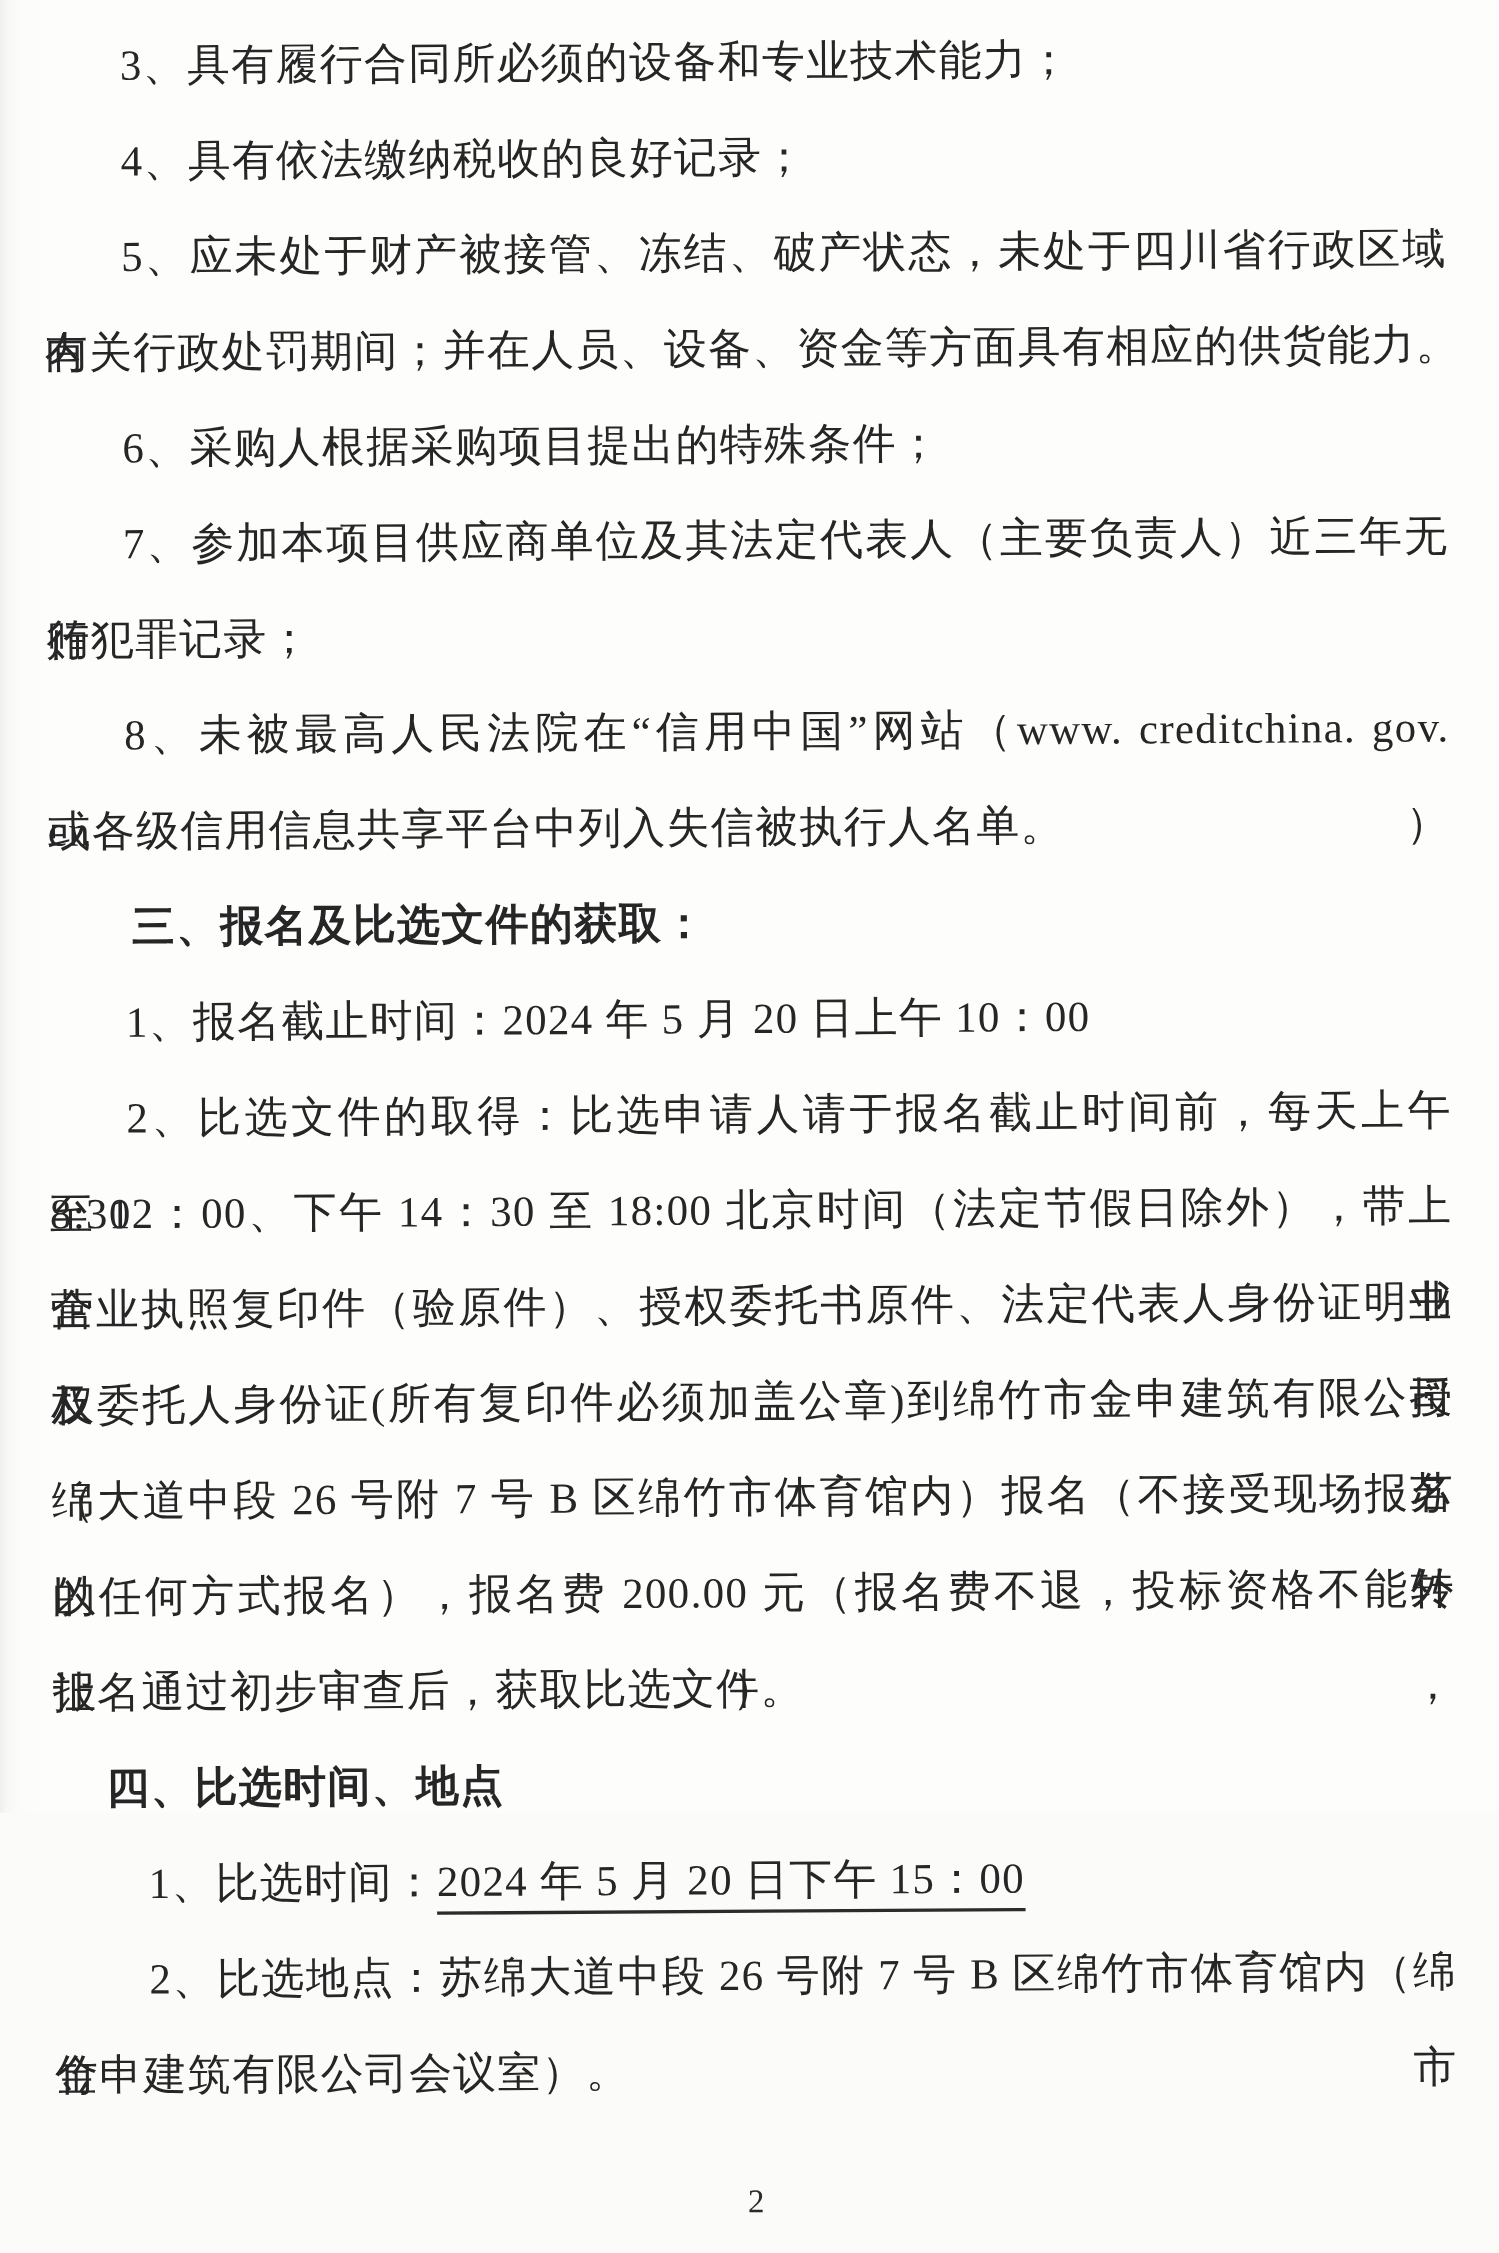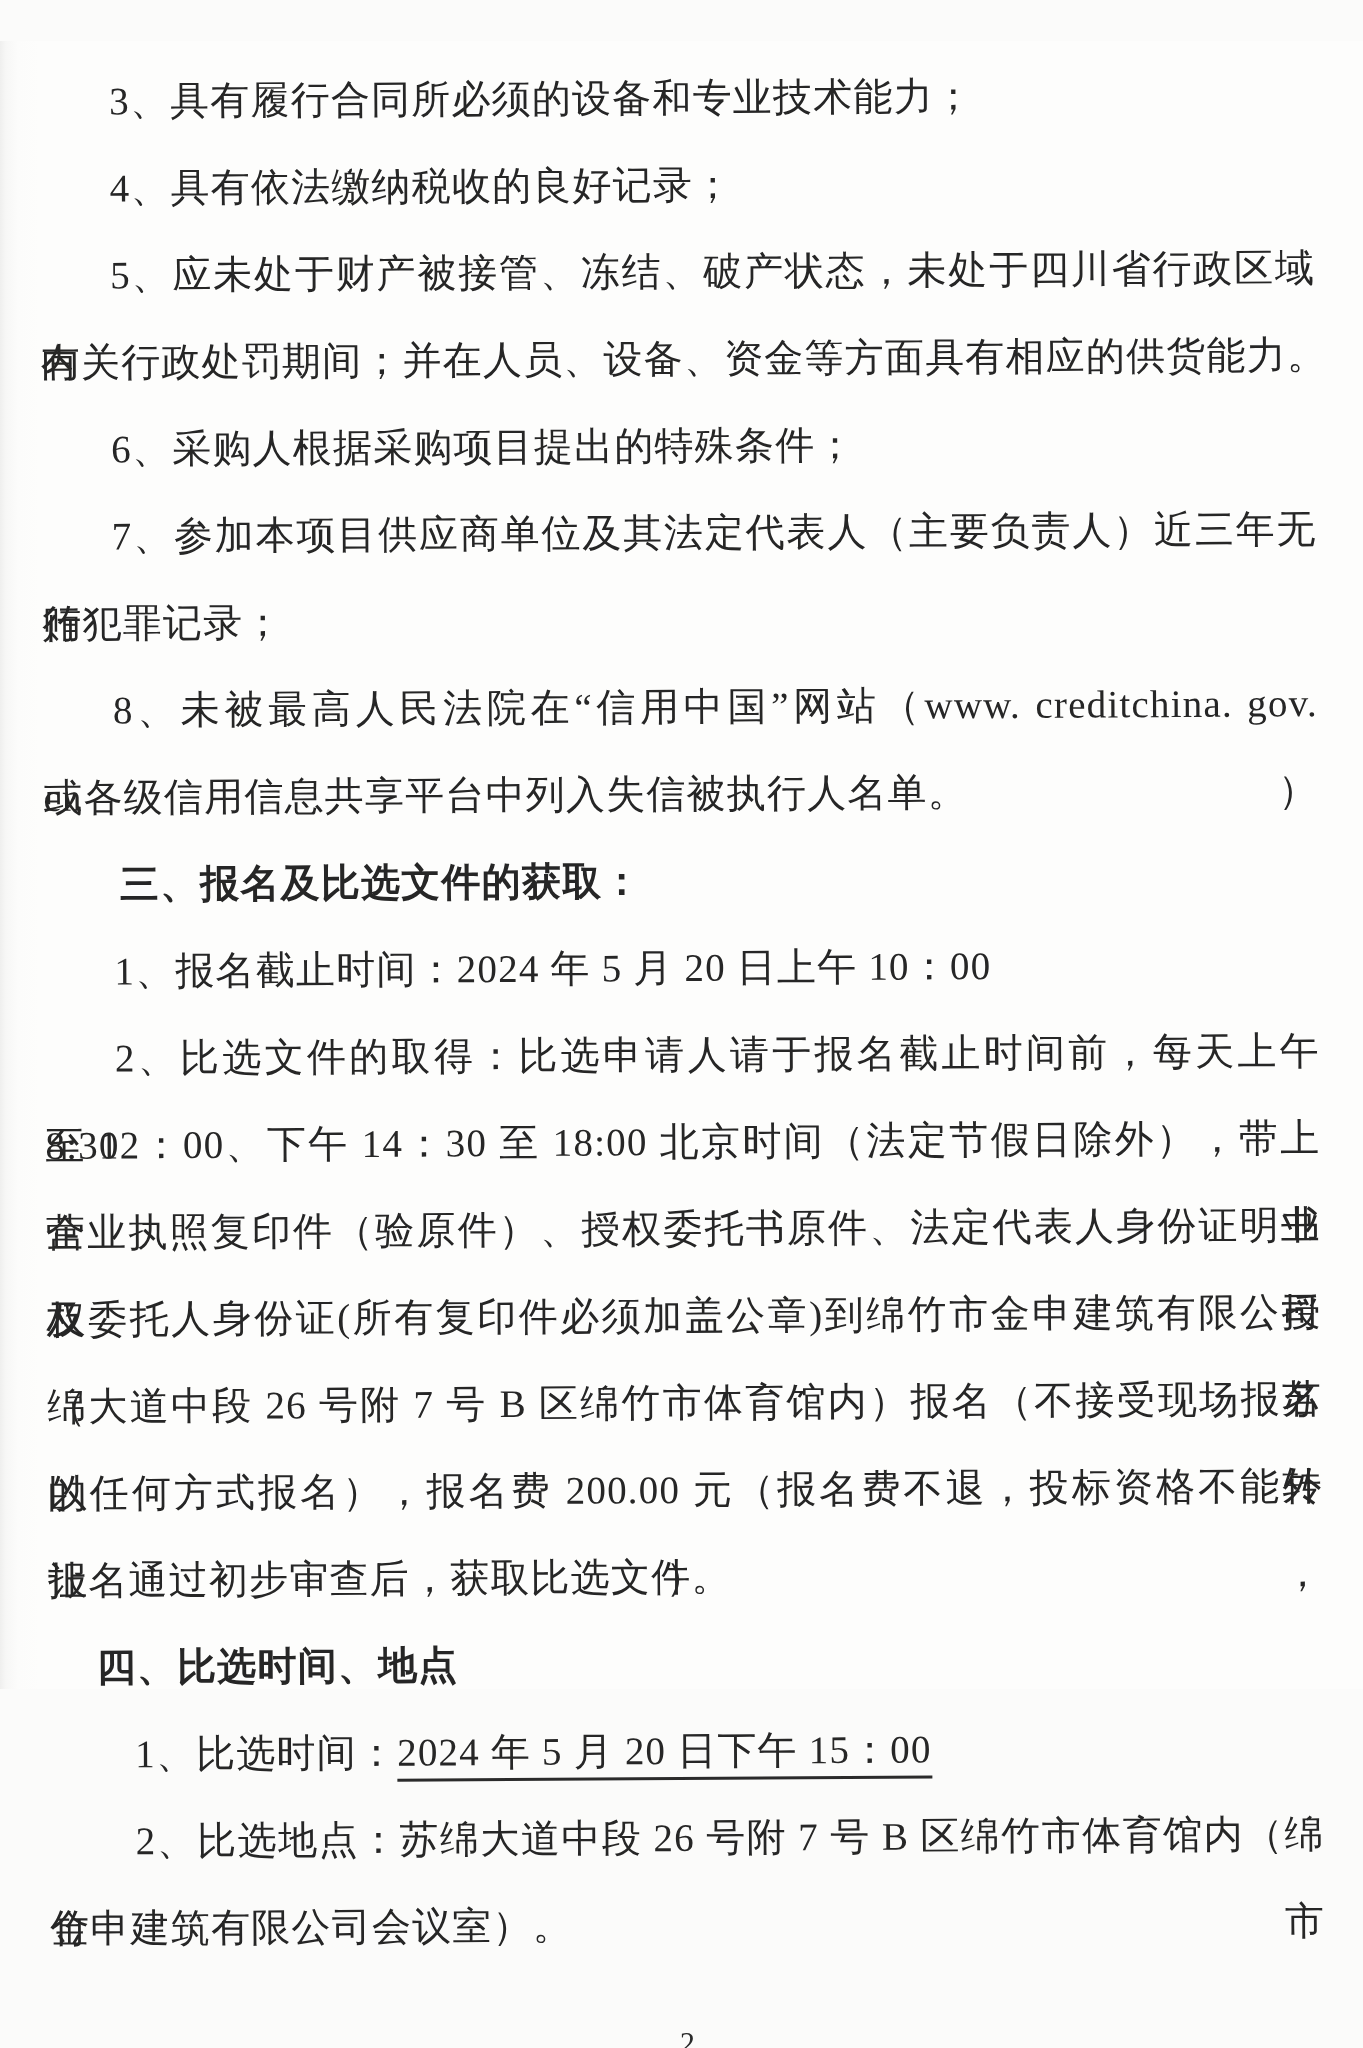--- a/index.html
+++ b/index.html
@@ -13,21 +13,20 @@
     background: #fbfbfa;
     font-family: "Liberation Serif", "DejaVu Serif", serif;
     color: #262626;
   }
   .page {
     position: relative;
     width: 1363px;
     height: 1648px;
     
     background: linear-gradient(90deg, #efefee 0px, #f7f7f6 6px, #fcfcfb 18px, #fdfdfc 40px);
-    margin-top: 41px;
   }
   .sheet {
     position: absolute;
     left: 0;
     top: 0;
     width: 1363px;
     height: 2048px;
     transform: rotate(-0.35deg);      
     transform-origin: 50% 50%;
   }

